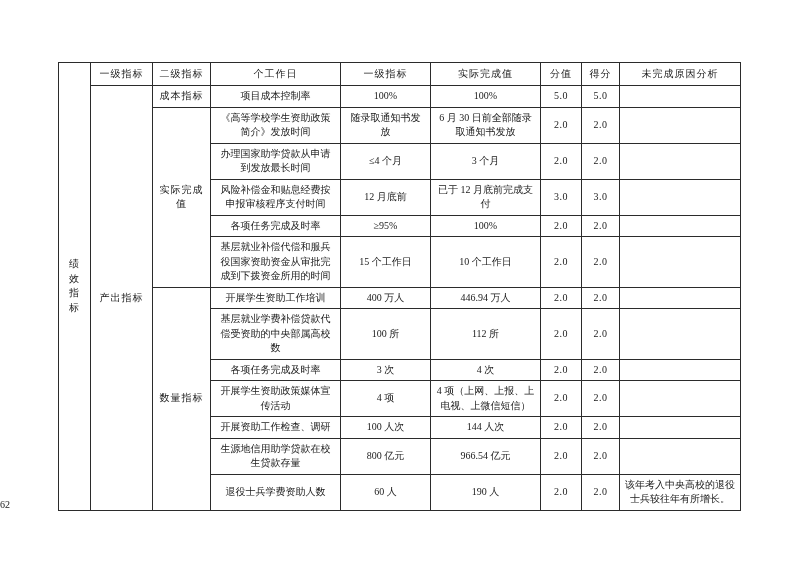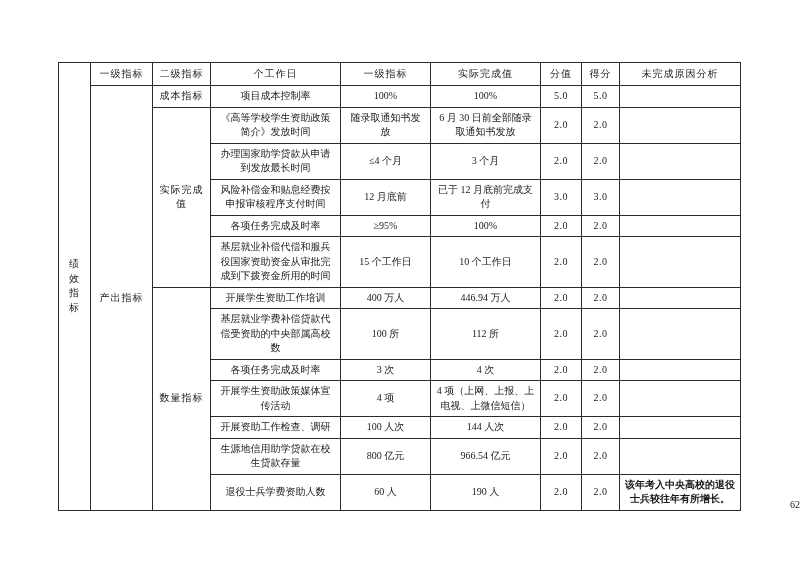--- a/index.html
+++ b/index.html
@@ -44,28 +44,27 @@
   }
   td.c-ind {
     text-align: left;
   }
   td.c-score {
     font-size: 9.5px;
     letter-spacing: 0.5px;
   }
   td.c-reason {
     font-size: 9.5px;
-    font-weight: bold;
   }
   .page-number {
     position: absolute;
     top: 499px;
     left: 0;
     right: 0;
-    text-align: right;
+    text-align: left;
     font-size: 10px;
     color: #1a1a1a;
   }
 </style>
 </head>
 <body>
 
 <div class="page">
 
   <table class="perf">

